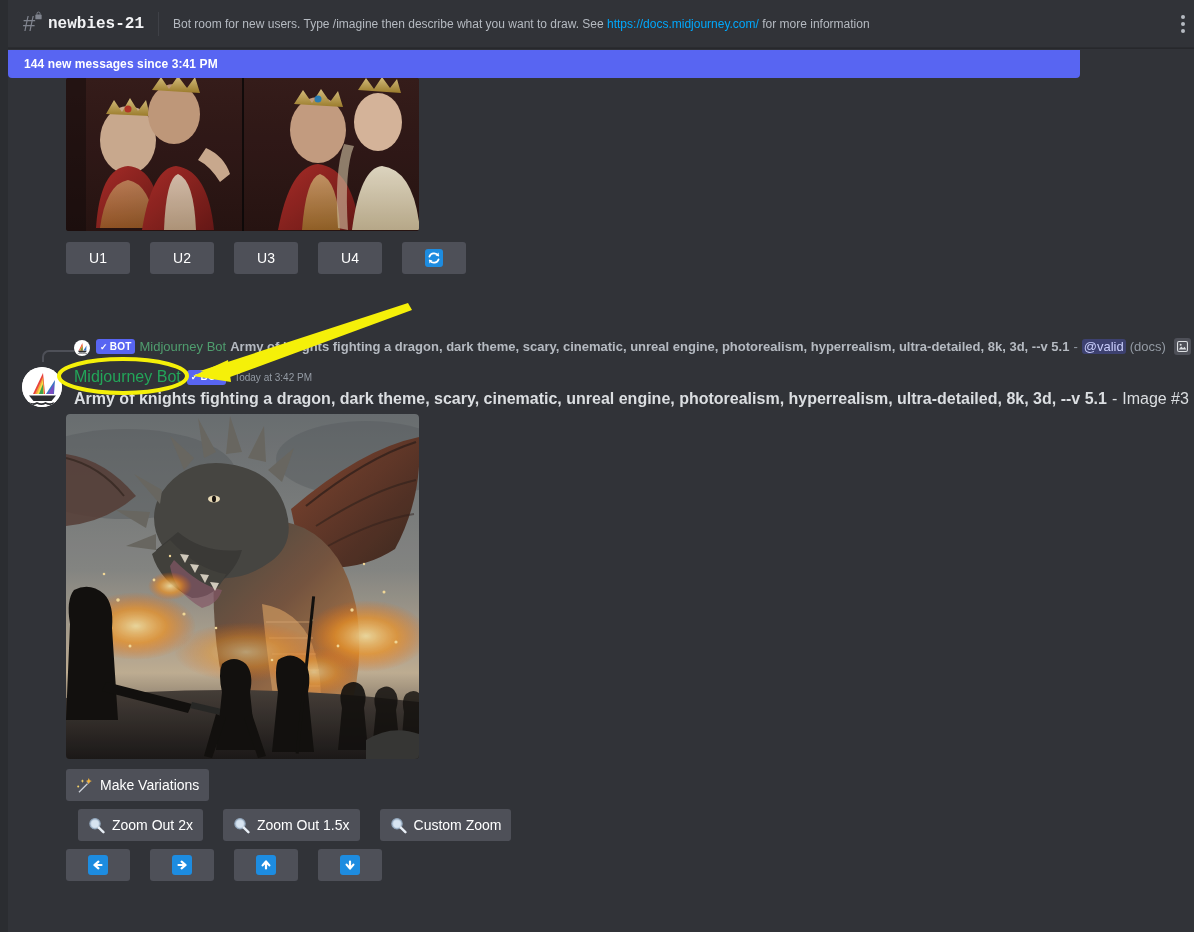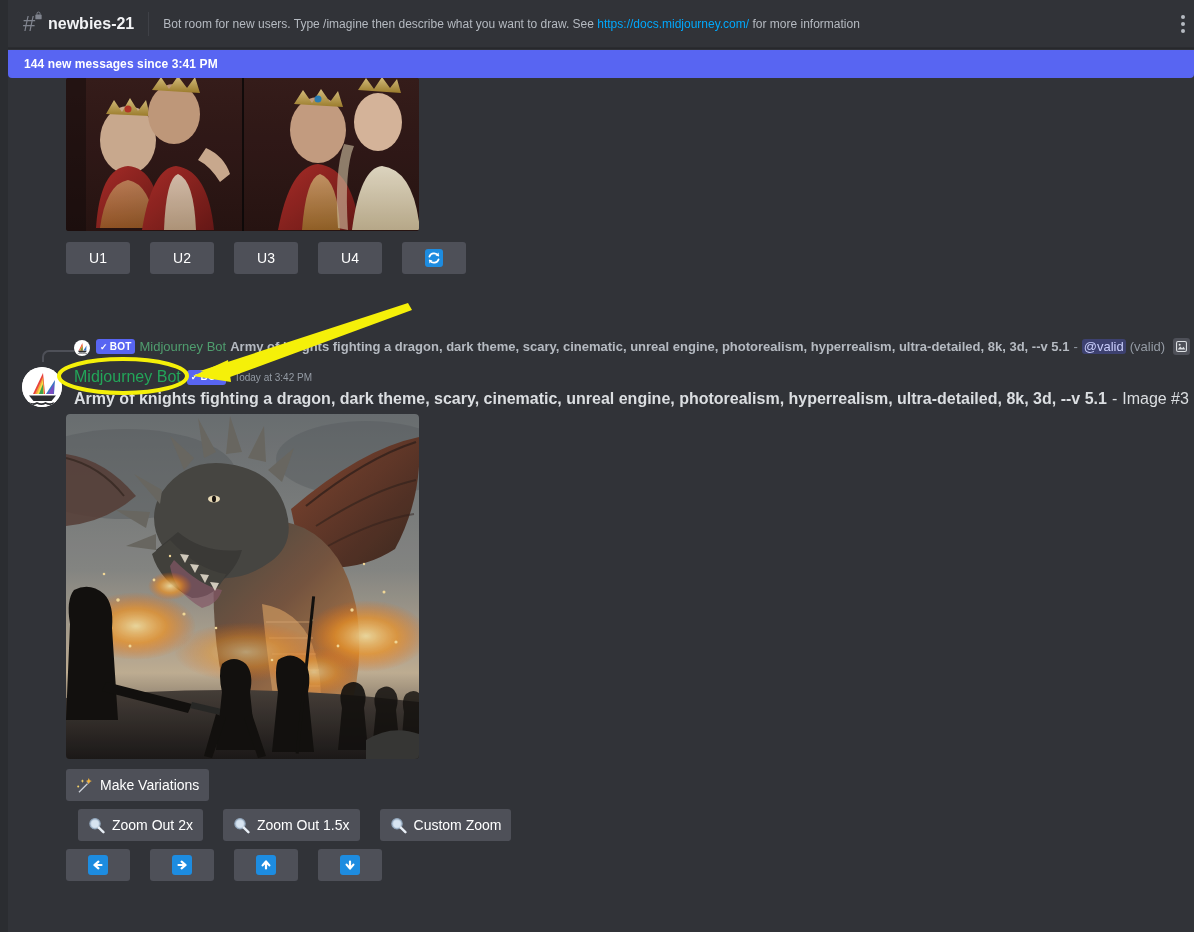--- a/index.html
+++ b/index.html
@@ -33,20 +33,21 @@
   .hash-glyph {
     color: #80848e; font-size: 22px; line-height: 22px; font-weight: 400;
   }
   .lock-mini {
     position: absolute; right: -1px; top: 0px;
     width: 9px; height: 9px;
   }
   .chan-name {
     color: #f2f3f5; font-size: 16px; font-weight: 700; margin-left: 6px;
     white-space: nowrap;
+    font-family: Liberation Mono, monospace;
   }
   .hdr-divider {
     width: 1px; height: 24px; background: #3f4147; margin: 0 14px;
     flex: none;
   }
   .chan-topic {
     color: #b5bac1; font-size: 12px; white-space: nowrap; overflow: hidden;
   }
   .chan-topic a { color: #00a8fc; text-decoration: none; }
   .hdr-right {
@@ -54,21 +55,21 @@
     padding-right: 2px;
   }
   .hdr-dots {
     display: flex; flex-direction: column; gap: 3px; align-items: center;
     width: 18px;
   }
   .hdr-dots i { display: block; width: 4px; height: 4px; background: #b5bac1; border-radius: 50%; }
 
   
   .newbar {
-    position: absolute; left: 8px; top: 50px; width: 1186px; height: 28px;
+    position: absolute; left: 8px; top: 50px; width: 1072px; height: 28px;
     background: #5865f2;
     border-radius: 0 0 4px 4px;
     display: flex; align-items: center;
   }
   .newbar-text {
     color: #ffffff; font-size: 12px; font-weight: 700; padding-left: 16px;
     letter-spacing: .1px;
   }
 
   
@@ -294,21 +295,21 @@
       </div>
       <div class="reply-body">
         <span class="bot-tag">
           <span class="chk">✓</span>
             <span>BOT</span>
         </span>
         <span class="reply-user">Midjourney Bot</span>
         <span class="reply-text">Army of knights fighting a dragon, dark theme, scary, cinematic, unreal engine, photorealism, hyperrealism, ultra-detailed, 8k, 3d, --v 5.1</span>
         <span class="fast">-</span>
         <span class="mention">@valid</span>
-        <span class="fast">(valid)</span>
+        <span class="fast">(docs)</span>
         <span class="attach-ico">
           <svg width="11" height="11" viewBox="0 0 12 12">
             <rect x="0.6" y="0.6" width="10.8" height="10.8" rx="1.6" stroke="#dbdee1" stroke-width="1.2" fill="none"></rect>
             <circle cx="4" cy="4.1" r="1.1" fill="#dbdee1"></circle>
             <path d="M1.8 9.4 L4.6 6 L6.6 8 L8.2 6.4 L10.2 9.4 Z" fill="#dbdee1"></path>
           </svg>
         </span>
       </div>
     </div>
 

